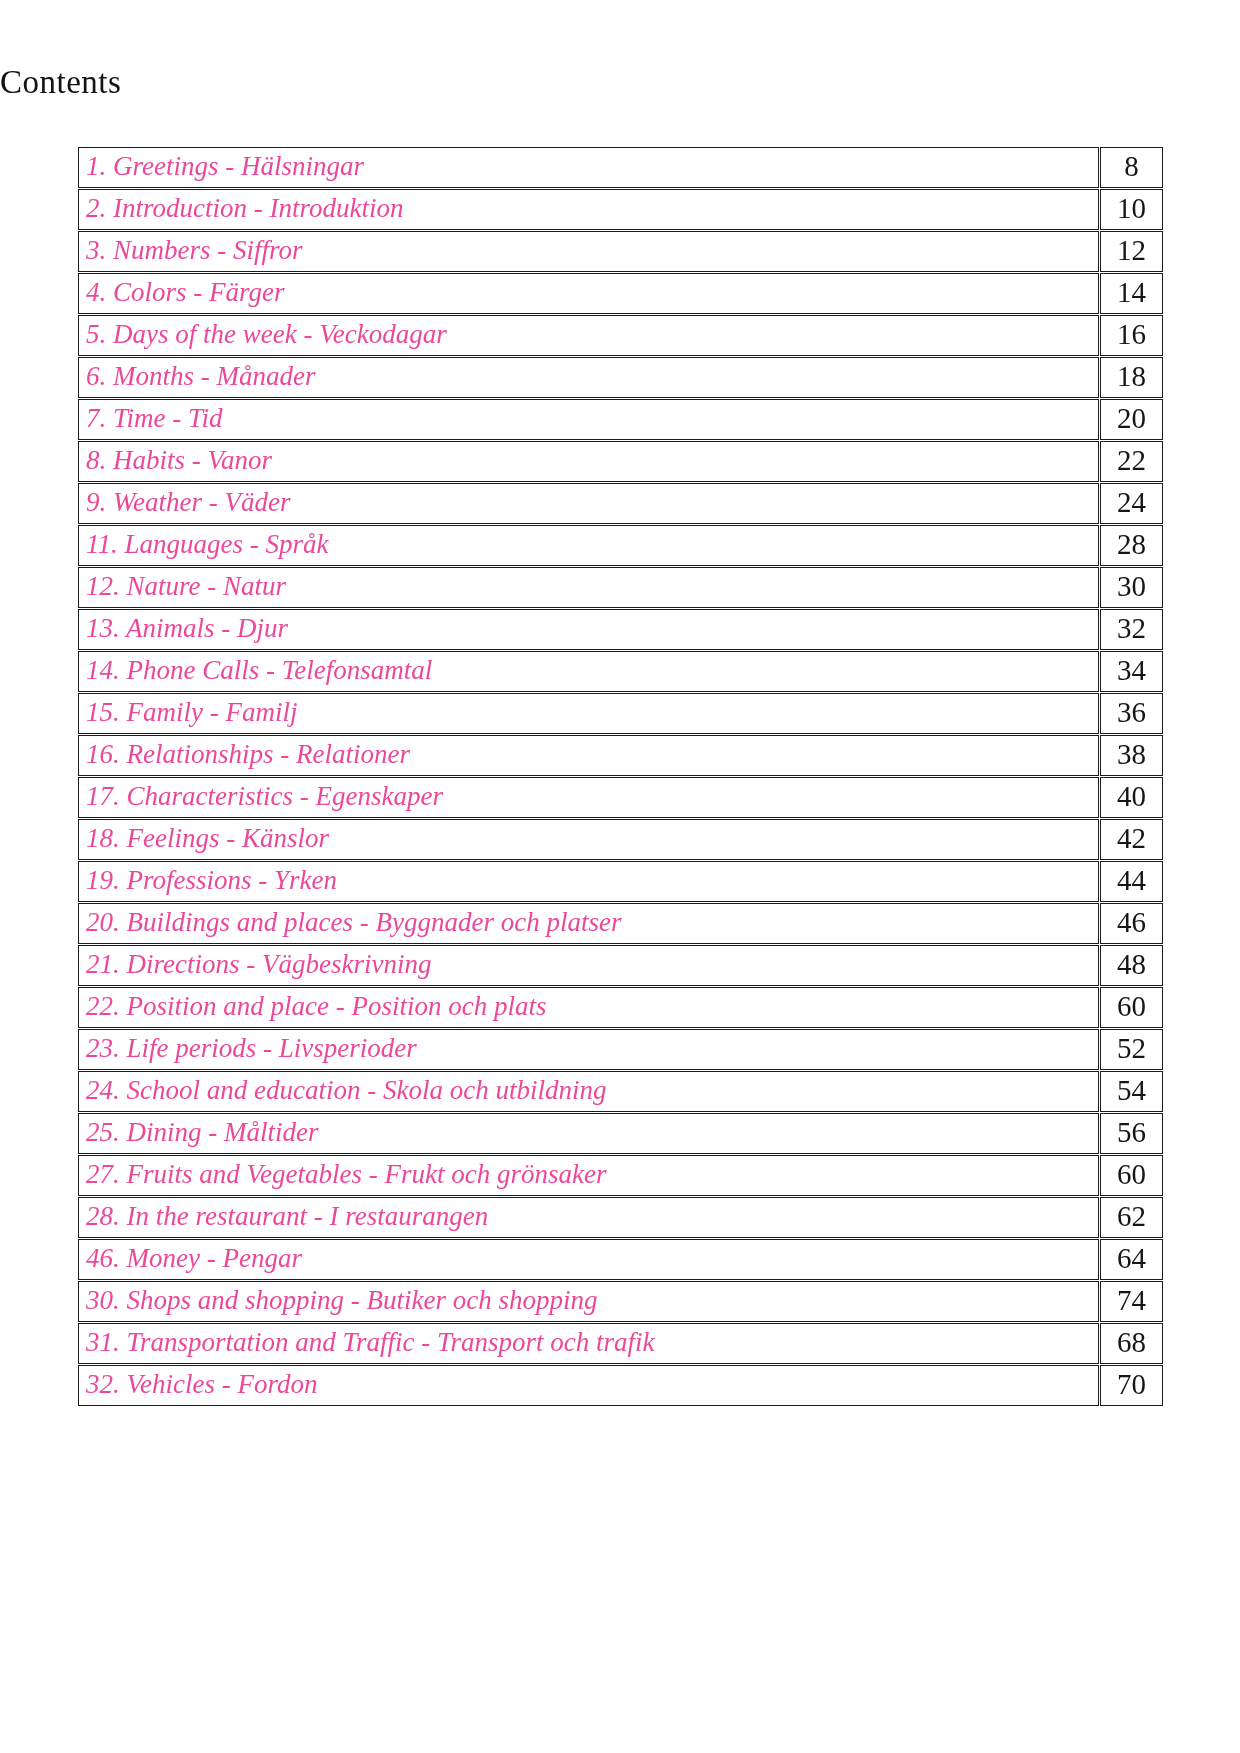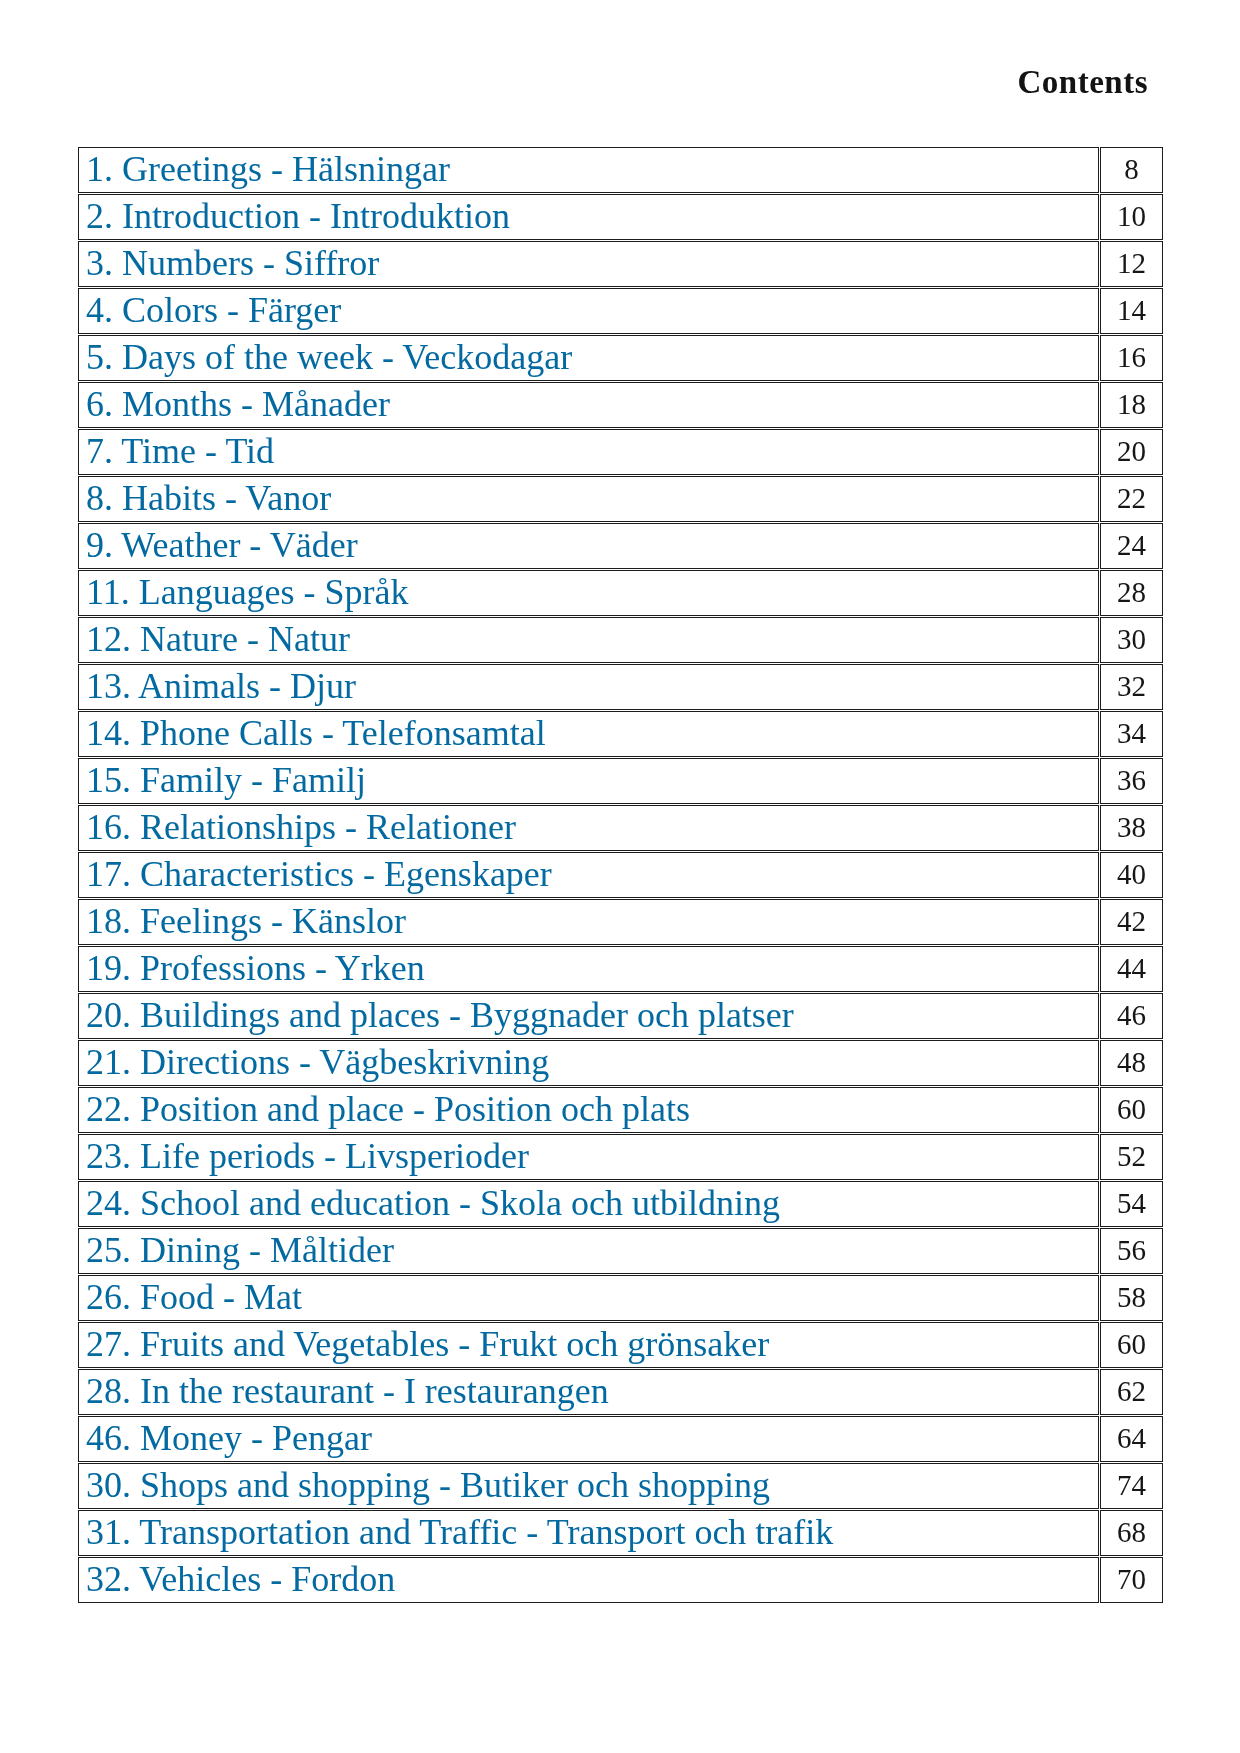--- a/index.html
+++ b/index.html
@@ -14,23 +14,23 @@
     background: #ffffff;
     font-family: "Liberation Serif", serif;
     color: #141414;
     overflow: hidden;
   }
   .page-title {
     position: absolute;
     top: 64px;
     left: 0;
     width: 1148px;
-    text-align: right;
+    text-align: left;
     font-size: 33px;
-    font-weight: bold;
+    font-weight: normal;
     color: #131313;
     letter-spacing: 0.5px;
   }
   table.toc {
     position: absolute;
     left: 77px;
     top: 146px;
     width: 1087px;
     border-collapse: separate;
     border-spacing: 1px;
@@ -39,22 +39,23 @@
   table.toc td {
     border: 1.5px solid #1c1c1c;
     background: #ffffff;
     height: 37px;
     vertical-align: middle;
     overflow: hidden;
     white-space: nowrap;
   }
   td.chapter-cell {
     padding: 0 4px 2px 7px;
-    font-size: 36px;
-    color: #0369a1;
+    font-size: 27px;
+    color: #ec4899;
+    font-style: italic;
   }
   td.page-cell {
     width: 61px;
     padding: 0 0 2px 0;
     text-align: center;
     font-size: 29px;
     color: #161616;
   }
 </style>
 </head>
@@ -155,24 +156,20 @@
   </tr>
         <tr>
     <td class="chapter-cell">24. School and education - Skola och utbildning</td>
     <td class="page-cell">54</td>
   </tr>
         <tr>
     <td class="chapter-cell">25. Dining - Måltider</td>
     <td class="page-cell">56</td>
   </tr>
         <tr>
-    <td class="chapter-cell">26. Food - Mat</td>
-    <td class="page-cell">58</td>
-  </tr>
-        <tr>
     <td class="chapter-cell">27. Fruits and Vegetables - Frukt och grönsaker</td>
     <td class="page-cell">60</td>
   </tr>
         <tr>
     <td class="chapter-cell">28. In the restaurant - I restaurangen</td>
     <td class="page-cell">62</td>
   </tr>
         <tr>
     <td class="chapter-cell">46. Money - Pengar</td>
     <td class="page-cell">64</td>

